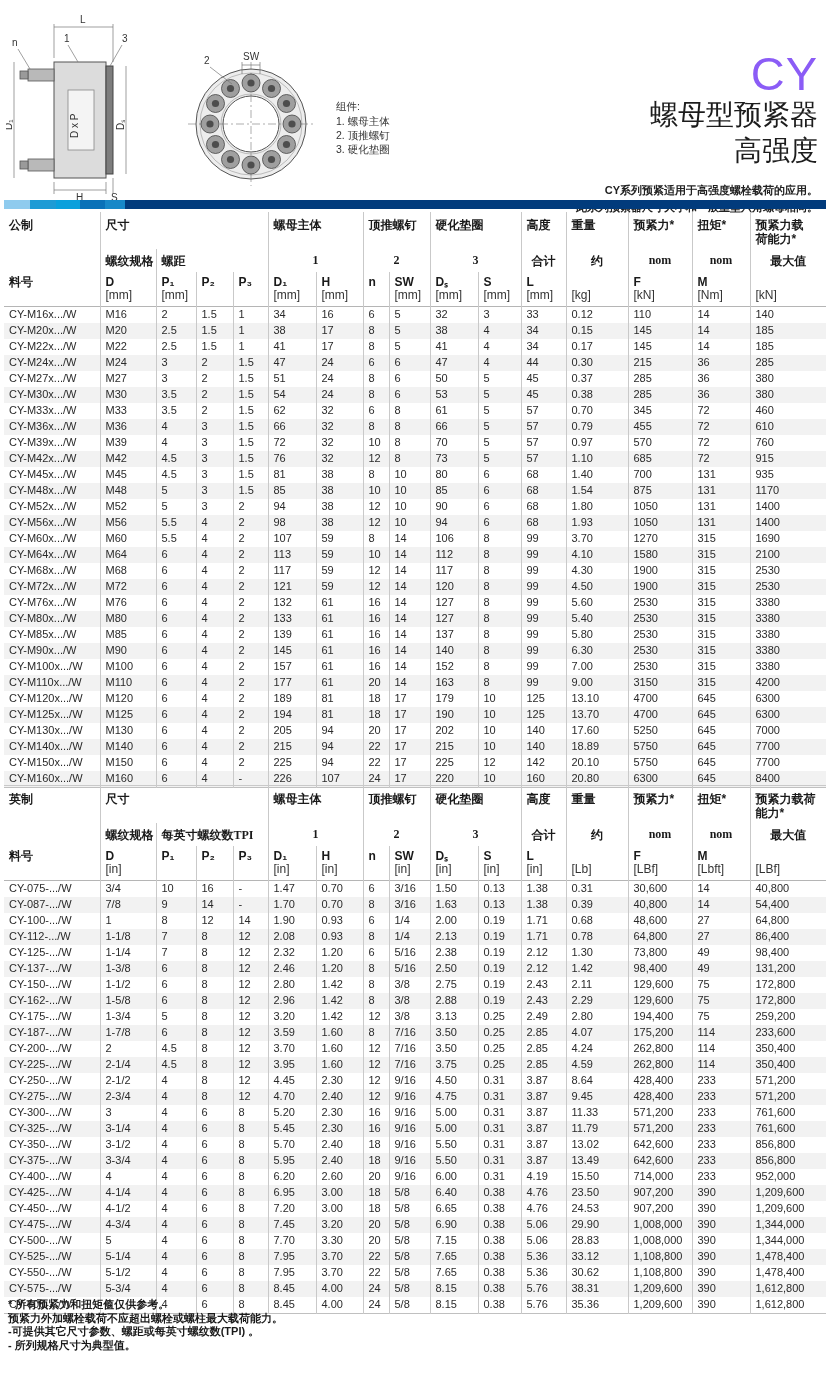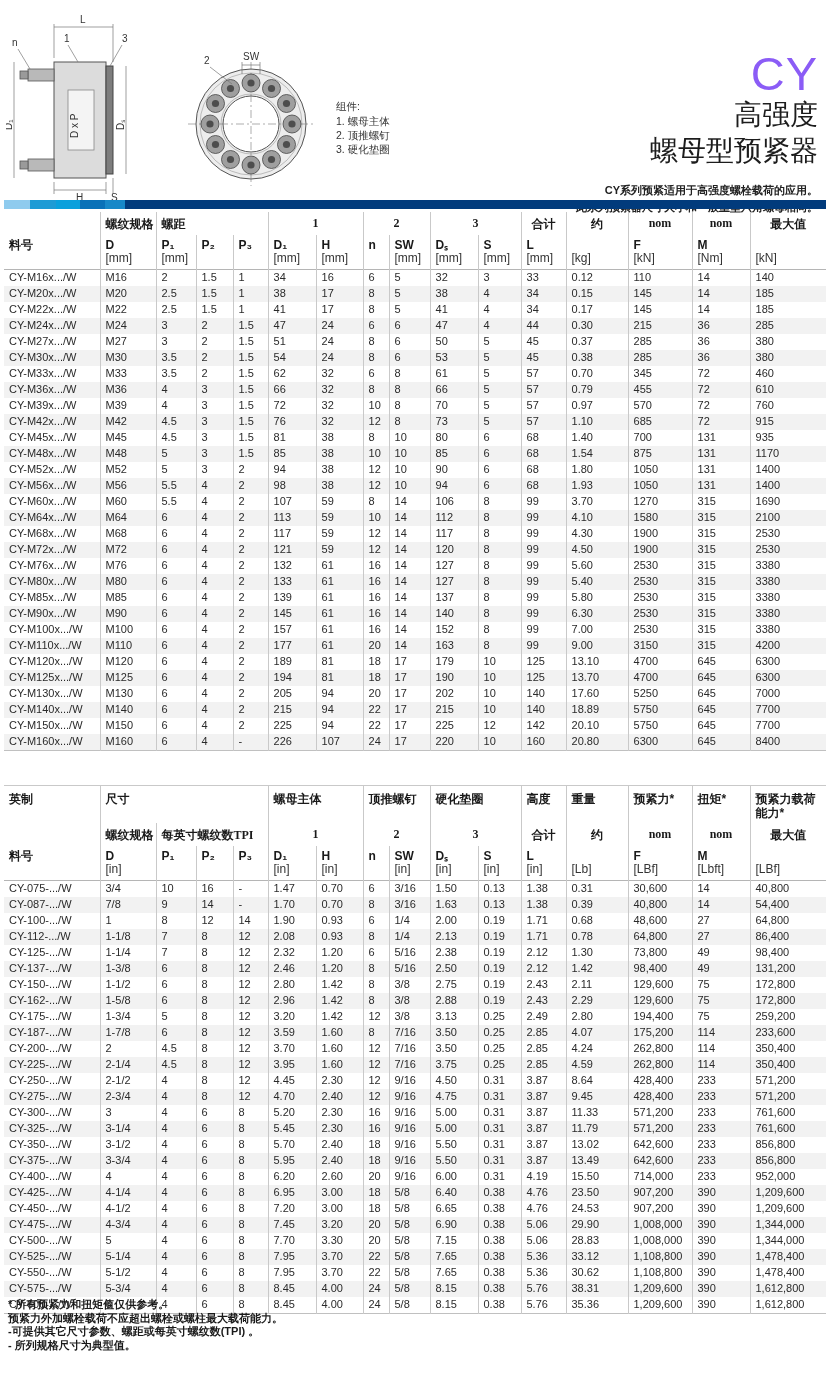--- a/index.html
+++ b/index.html
@@ -152,22 +152,22 @@
         <text class="legend-text" x="330" y="98">组件:</text>
         <text class="legend-text" x="330" y="113">1. 螺母主体</text>
         <text class="legend-text" x="330" y="127">2. 顶推螺钉</text>
         <text class="legend-text" x="330" y="141">3. 硬化垫圈</text>
       </g>
     </svg>
   </div>
 
   <div class="title-block">
     <div class="title-code">CY</div>
+    <div class="title-line">螺母型预紧器</div>
     <div class="title-line">高强度</div>
-    <div class="title-line">螺母型预紧器</div>
     <div class="subtitle">
       <div>CY系列预紧适用于高强度螺栓载荷的应用。</div>
       <div>此系列预紧器尺寸大小和一般重型六角螺母相同。</div>
     </div>
   </div>
 
   <div class="color-bar">
     <div class="s0"></div>
     <div class="s1"></div>
     <div class="s2"></div>
@@ -189,20 +189,33 @@
       <col style="width:41px">
         <col style="width:48px">
         <col style="width:43px">
         <col style="width:45px">
       <col style="width:62px">
         <col style="width:64px">
         <col style="width:58px">
         <col style="width:76px">
     </colgroup>
     <thead>
+      <tr class="h1">
+        <th>公制</th>
+        <th colspan="4">尺寸</th>
+        <th colspan="2">螺母主体</th>
+        <th colspan="2">顶推螺钉</th>
+        <th colspan="2">硬化垫圈</th>
+        <th>高度</th>
+        <th>重量</th>
+        <th>预紧力*</th>
+        <th>扭矩*</th>
+        <th>预紧力载
+荷能力*</th>
+      </tr>
       <tr class="h2">
         <th></th>
         <th>螺纹规格</th>
         <th colspan="3">螺距</th>
         <th colspan="2" class="c">1</th>
         <th colspan="2" class="c">2</th>
         <th colspan="2" class="c">3</th>
         <th class="c">合计</th>
         <th class="c">约</th>
         <th class="c">nom</th>

